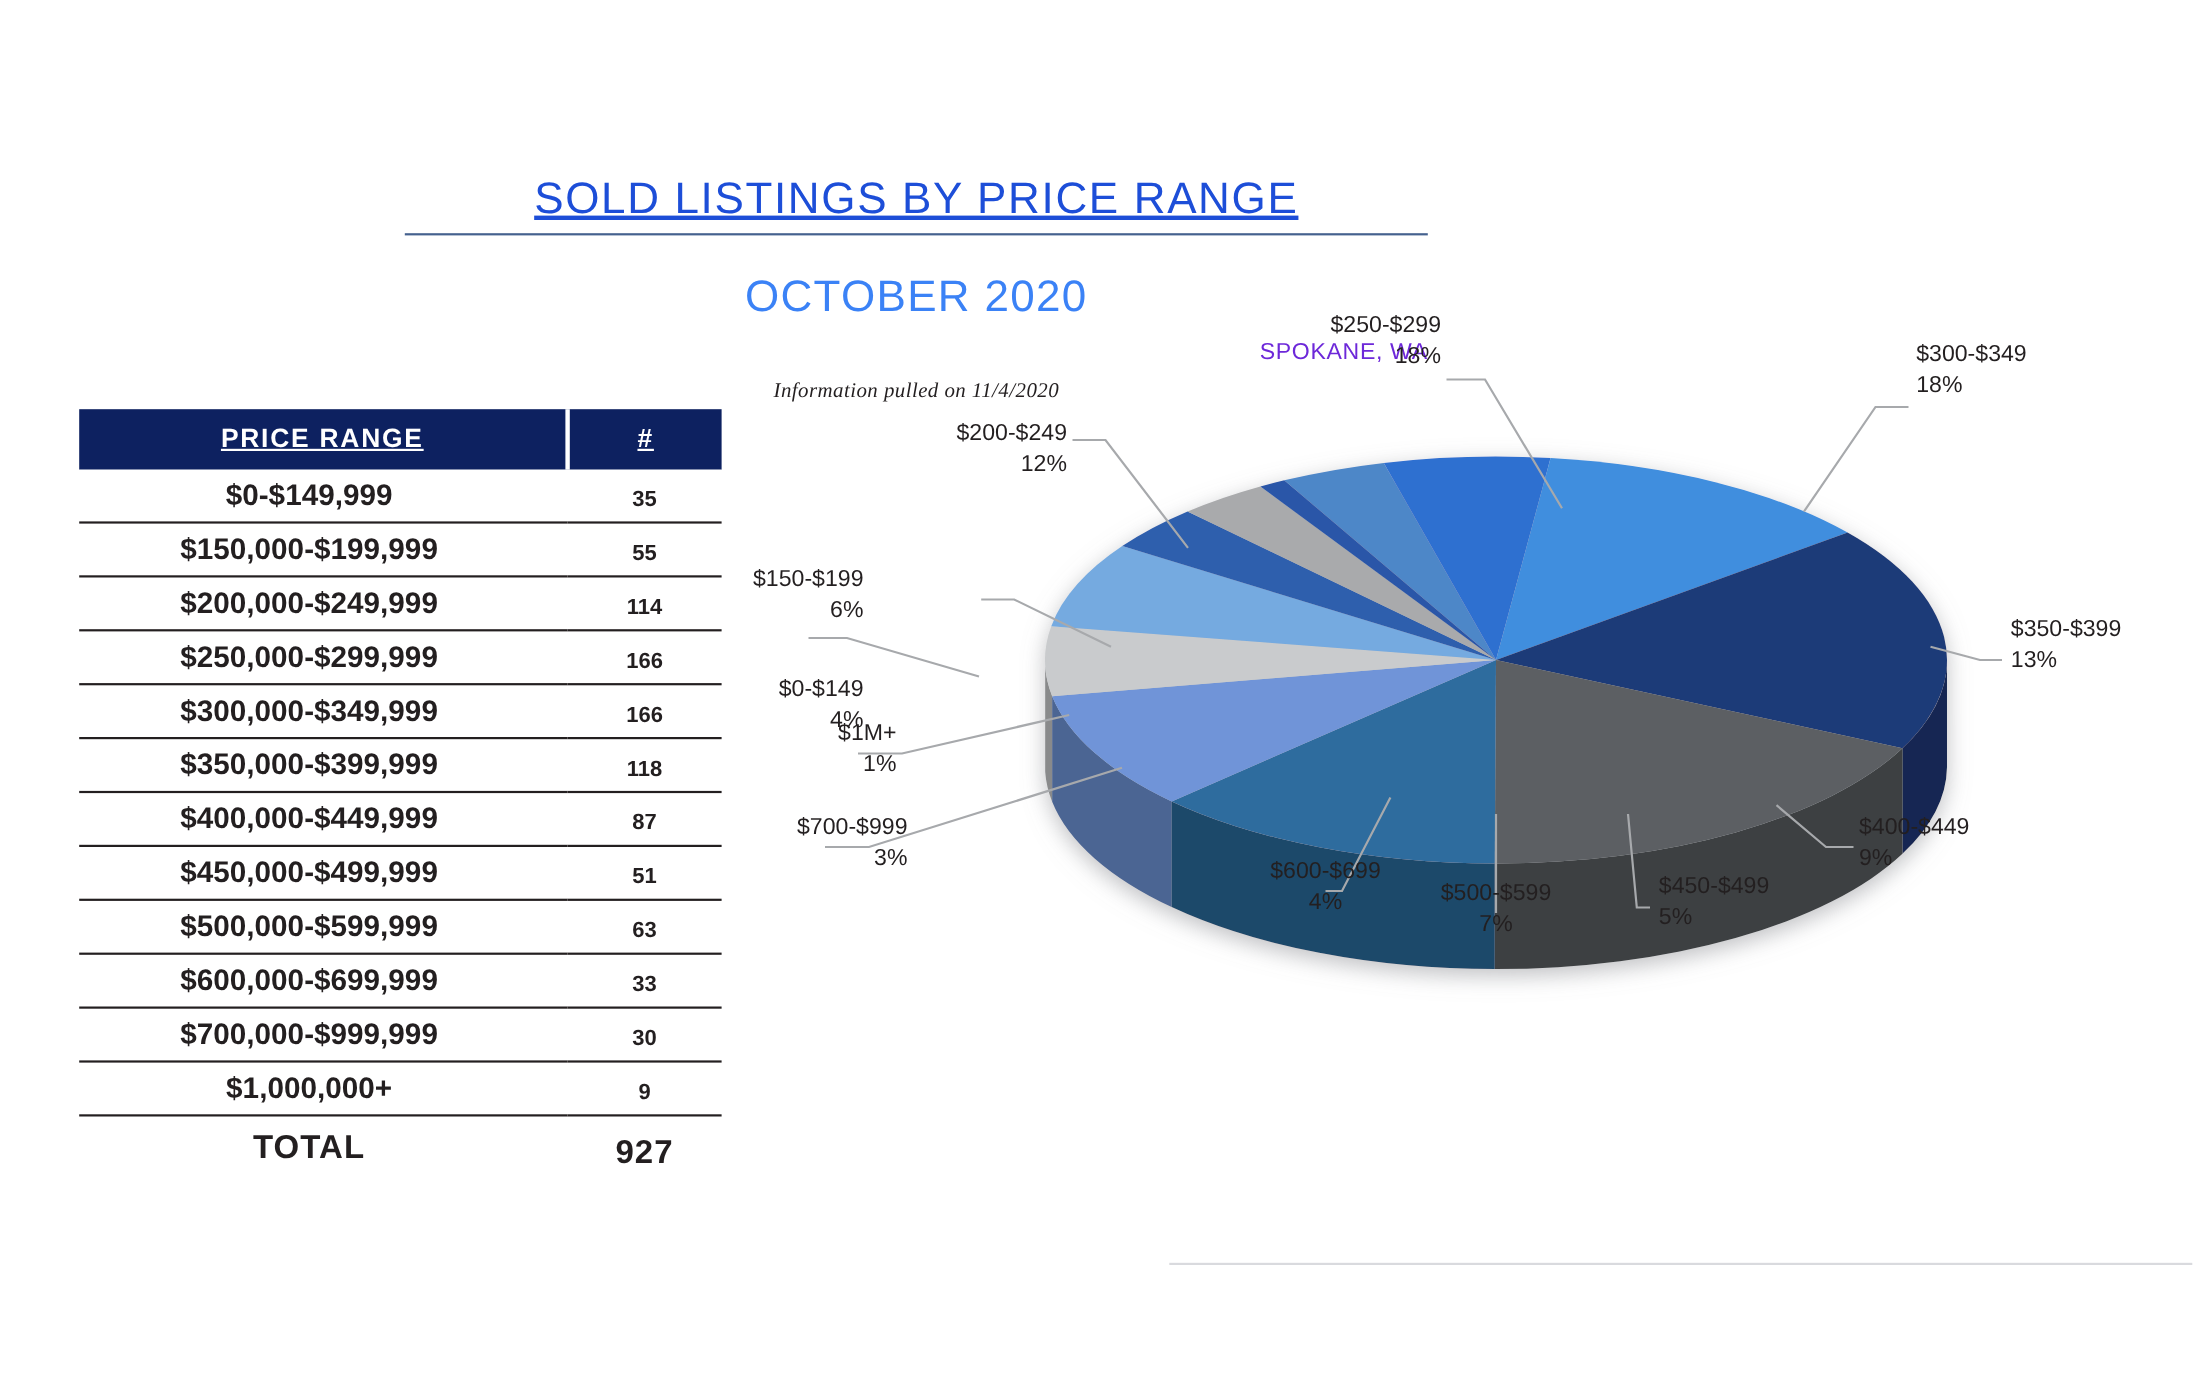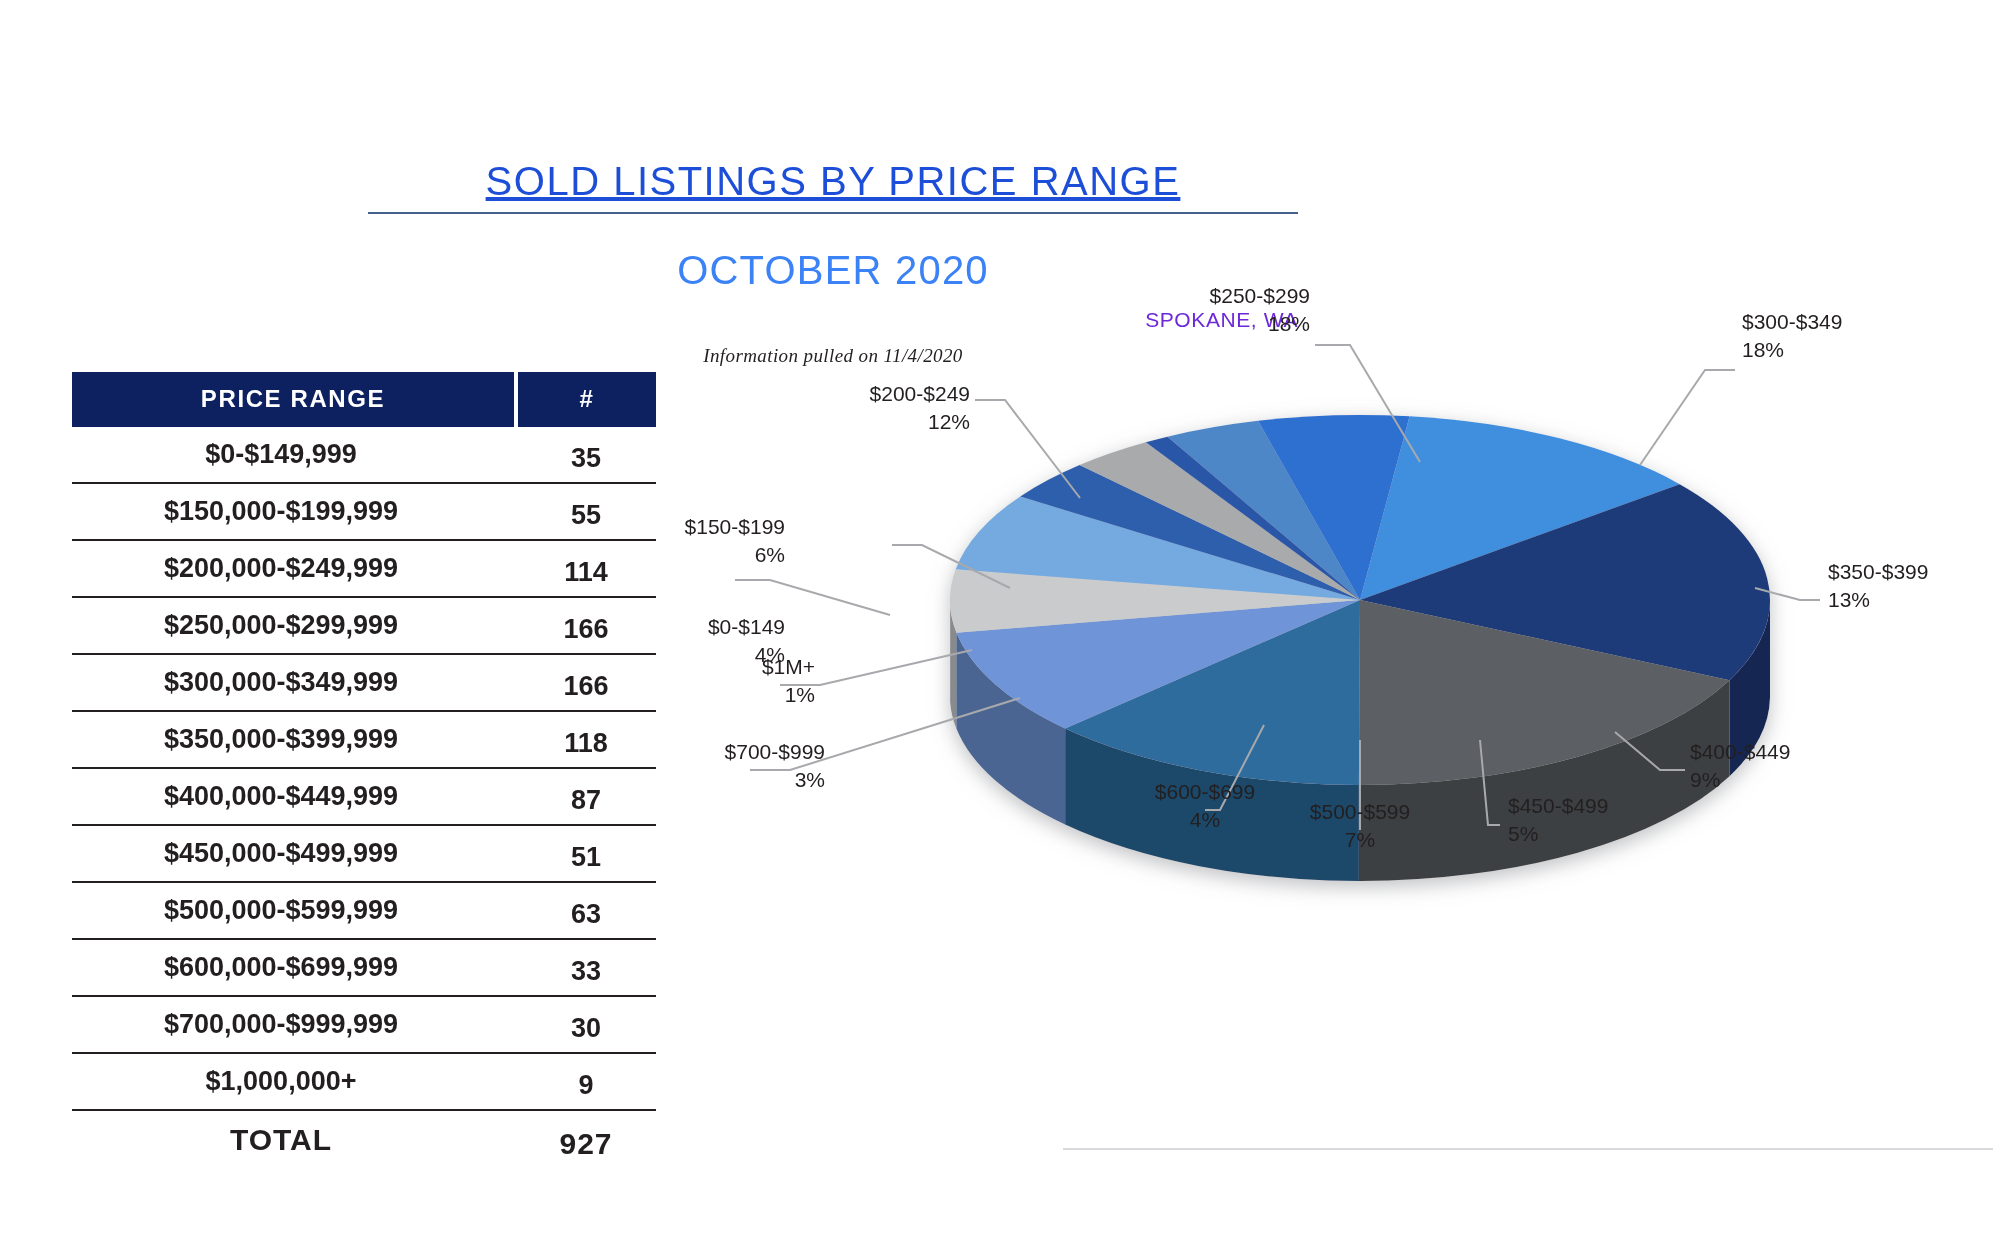--- a/index.html
+++ b/index.html
@@ -85,38 +85,39 @@
 
   #data-table thead th {
     background: #0d2160;
     color: #ffffff;
     font-size: 24px;
     letter-spacing: 1.6px;
     font-weight: 700;
     padding: 13px 0 14px 0;
     text-align: center;
     border: none;
+    text-decoration: underline;
   }
   #data-table thead th.th-range { border-right: 4px solid #ffffff; }
 
   #data-table tbody td {
     font-size: 27px;
     color: #231f20;
     padding: 7px 0 8px 0;
     border-bottom: 2px solid #231f20;
     background: #ffffff;
     font-weight: 700;
   }
   #data-table tbody td.cell-range {
     text-align: center;
     padding-right: 26px;
   }
   #data-table tbody td.cell-num {
     text-align: center;
-    font-size: 27px;
+    font-size: 20px;
     vertical-align: bottom;
     padding-top: 16px;
   }
   #data-table tbody tr:first-child td { border-top: none; }
   #data-table tbody tr.total-row td {
     border-bottom: none;
     font-size: 30px;
     letter-spacing: 1px;
   }
   #data-table tbody tr.total-row td.cell-num { font-size: 30px; }

